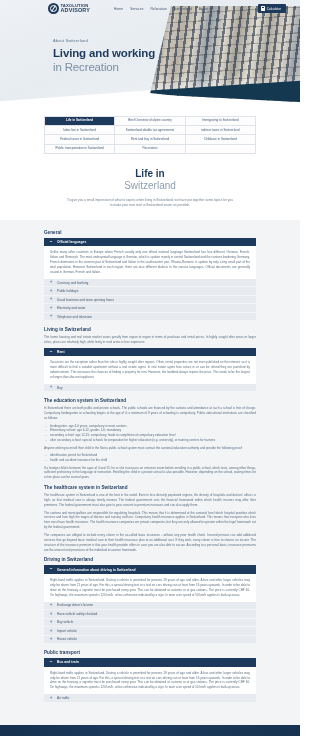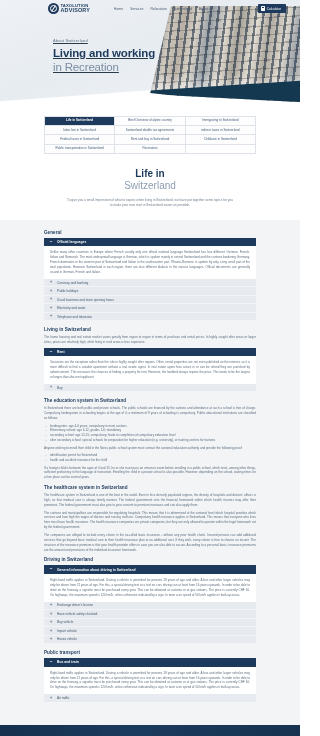--- a/index.html
+++ b/index.html
@@ -73,21 +73,21 @@
   .hero-photo::after {
     content:""; position:absolute; left:0; right:0; bottom:0; height:26px;
     background:#13384f;
     clip-path: polygon(0 56%, 100% 18%, 100% 100%, 0 100%);
   }
   .hero-wedge {
     position:absolute; right:0; bottom:-1px; width:150px; height:30px;
     background:#ffffff;
     clip-path: polygon(0 40%, 100% 96%, 100% 100%, 0 100%);
   }
-  .hero-text { position: relative; z-index: 3; padding: 38px 0 0 53px; text-decoration: underline; }
+  .hero-text { position: relative; z-index: 3; padding: 38px 0 0 53px; }
   .hero-eyebrow { font-size: 4px; color: #5e7186; letter-spacing: .15px; margin-bottom: 3px; }
   .hero-h1 { font-size: 11.5px; font-weight: bold; color: #1d3a5c; line-height: 1.22; letter-spacing: -.15px; }
   .hero-h1 .light { font-weight: normal; color: #7b8ea3; }
 
   
   .tabwrap { background:#ffffff; padding: 6px 0 10px; }
   .tabgrid {
     width: 212px; margin: 0 auto;
     display: grid; grid-template-columns: repeat(3, 1fr);
     border-left: .5px solid #dde3e9; border-top: .5px solid #dde3e9;

